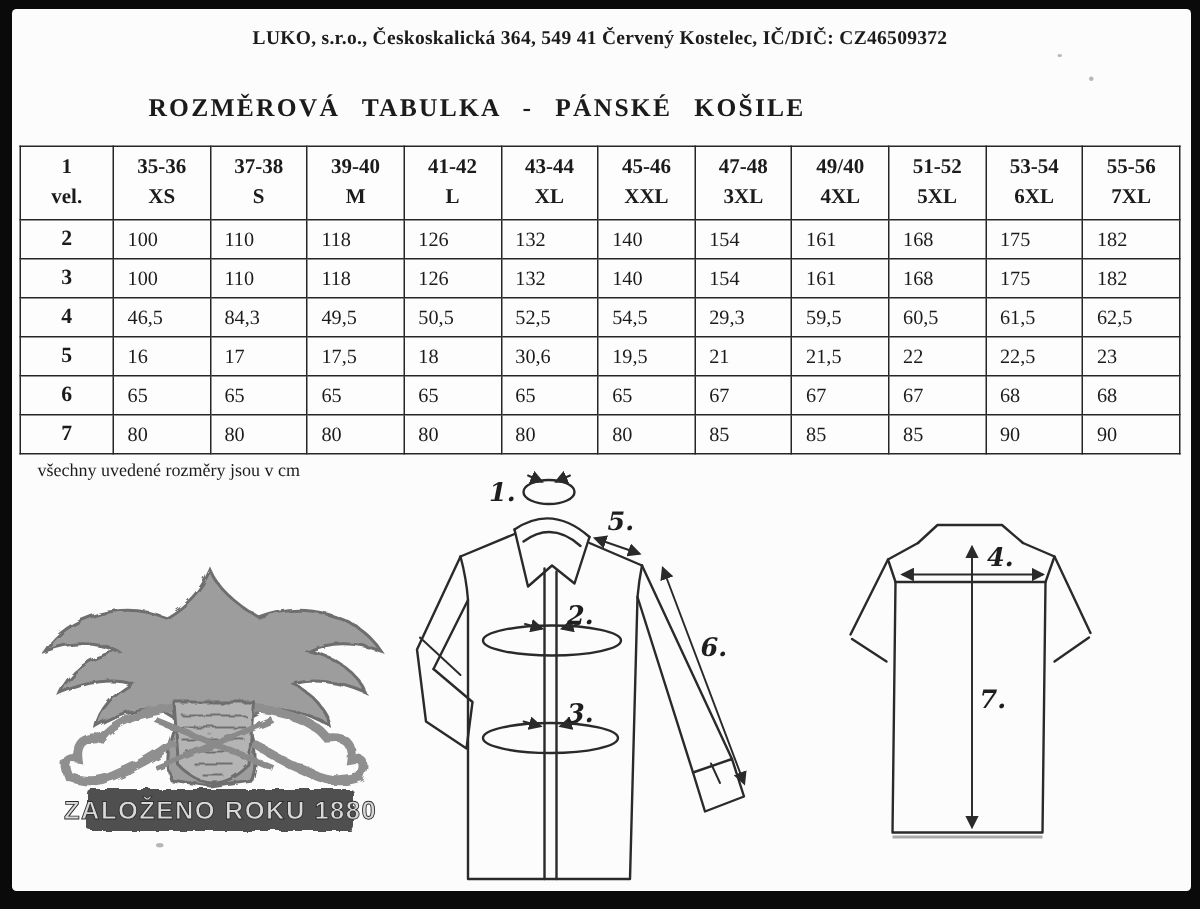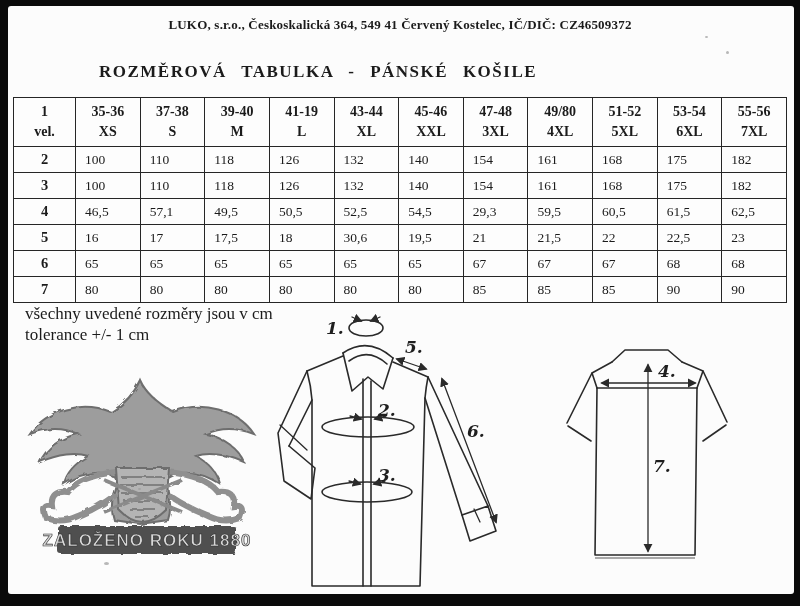--- a/index.html
+++ b/index.html
@@ -23,21 +23,21 @@
   table.size-table{
     position:absolute;left:13px;top:97px;width:774px;
     border-collapse:collapse;table-layout:fixed;background:#fdfdfd;
   }
   .size-table th,.size-table td{border:1.5px solid #262626;overflow:hidden;}
   .size-table thead th{height:44px;font-size:14px;font-weight:bold;text-align:center;line-height:20px;padding:2px 0;}
   .size-table tbody th{height:23px;font-size:14.5px;font-weight:bold;text-align:center;}
   .size-table tbody td{height:23px;font-size:13.5px;padding-left:9px;text-align:left;}
   col.c-first{width:62px;}
   .notes{
-    position:absolute;left:25px;top:303px;font-size:17px;line-height:21px;
+    position:absolute;left:25px;top:303px;font-size:12px;line-height:21px;
   }
   .speck{position:absolute;background:#9a9a9a;border-radius:50%;opacity:.7;}
   svg text.hand{
     font-family:"DejaVu Serif",serif;font-style:italic;font-weight:bold;
     font-size:17px;fill:#1e1e1e;
   }
   svg .ink{stroke:#2a2a2a;stroke-width:1.6;fill:none;stroke-linecap:round;stroke-linejoin:round;}
   svg .ink-thin{stroke:#2a2a2a;stroke-width:1.3;fill:none;stroke-linecap:round;}
   svg .shadowline{stroke:#a9a9a9;stroke-width:2;fill:none;}
   .logo-caption{
@@ -81,37 +81,37 @@
         </th>
         <th>
           <div>37-38</div>
           <div>S</div>
         </th>
         <th>
           <div>39-40</div>
           <div>M</div>
         </th>
         <th>
-          <div>41-19</div>
+          <div>41-42</div>
           <div>L</div>
         </th>
         <th>
           <div>43-44</div>
           <div>XL</div>
         </th>
         <th>
           <div>45-46</div>
           <div>XXL</div>
         </th>
         <th>
           <div>47-48</div>
           <div>3XL</div>
         </th>
         <th>
-          <div>49/80</div>
+          <div>49/40</div>
           <div>4XL</div>
         </th>
         <th>
           <div>51-52</div>
           <div>5XL</div>
         </th>
         <th>
           <div>53-54</div>
           <div>6XL</div>
         </th>
@@ -146,21 +146,21 @@
         <td>140</td>
         <td>154</td>
         <td>161</td>
         <td>168</td>
         <td>175</td>
         <td>182</td>
       </tr>
       <tr>
         <th>4</th>
         <td>46,5</td>
-        <td>57,1</td>
+        <td>84,3</td>
         <td>49,5</td>
         <td>50,5</td>
         <td>52,5</td>
         <td>54,5</td>
         <td>29,3</td>
         <td>59,5</td>
         <td>60,5</td>
         <td>61,5</td>
         <td>62,5</td>
       </tr>
@@ -204,21 +204,20 @@
         <td>85</td>
         <td>85</td>
         <td>90</td>
         <td>90</td>
       </tr>
     </tbody>
 </table>
 
 <div class="notes">
   <div>všechny uvedené rozměry jsou v cm</div>
-  <div>tolerance +/- 1 cm</div>
 </div>
 
 <svg style="position:absolute;left:20px;top:372px;" width="245" height="212" viewBox="0 0 245 212">
   <defs>
     <filter id="rgh" x="-10%" y="-10%" width="120%" height="120%">
       <feTurbulence type="fractalNoise" baseFrequency="0.12" numOctaves="2" result="n"></feTurbulence>
       <feDisplacementMap in="SourceGraphic" in2="n" scale="4"></feDisplacementMap>
     </filter>
   </defs>
   <g filter="url(#rgh)">

